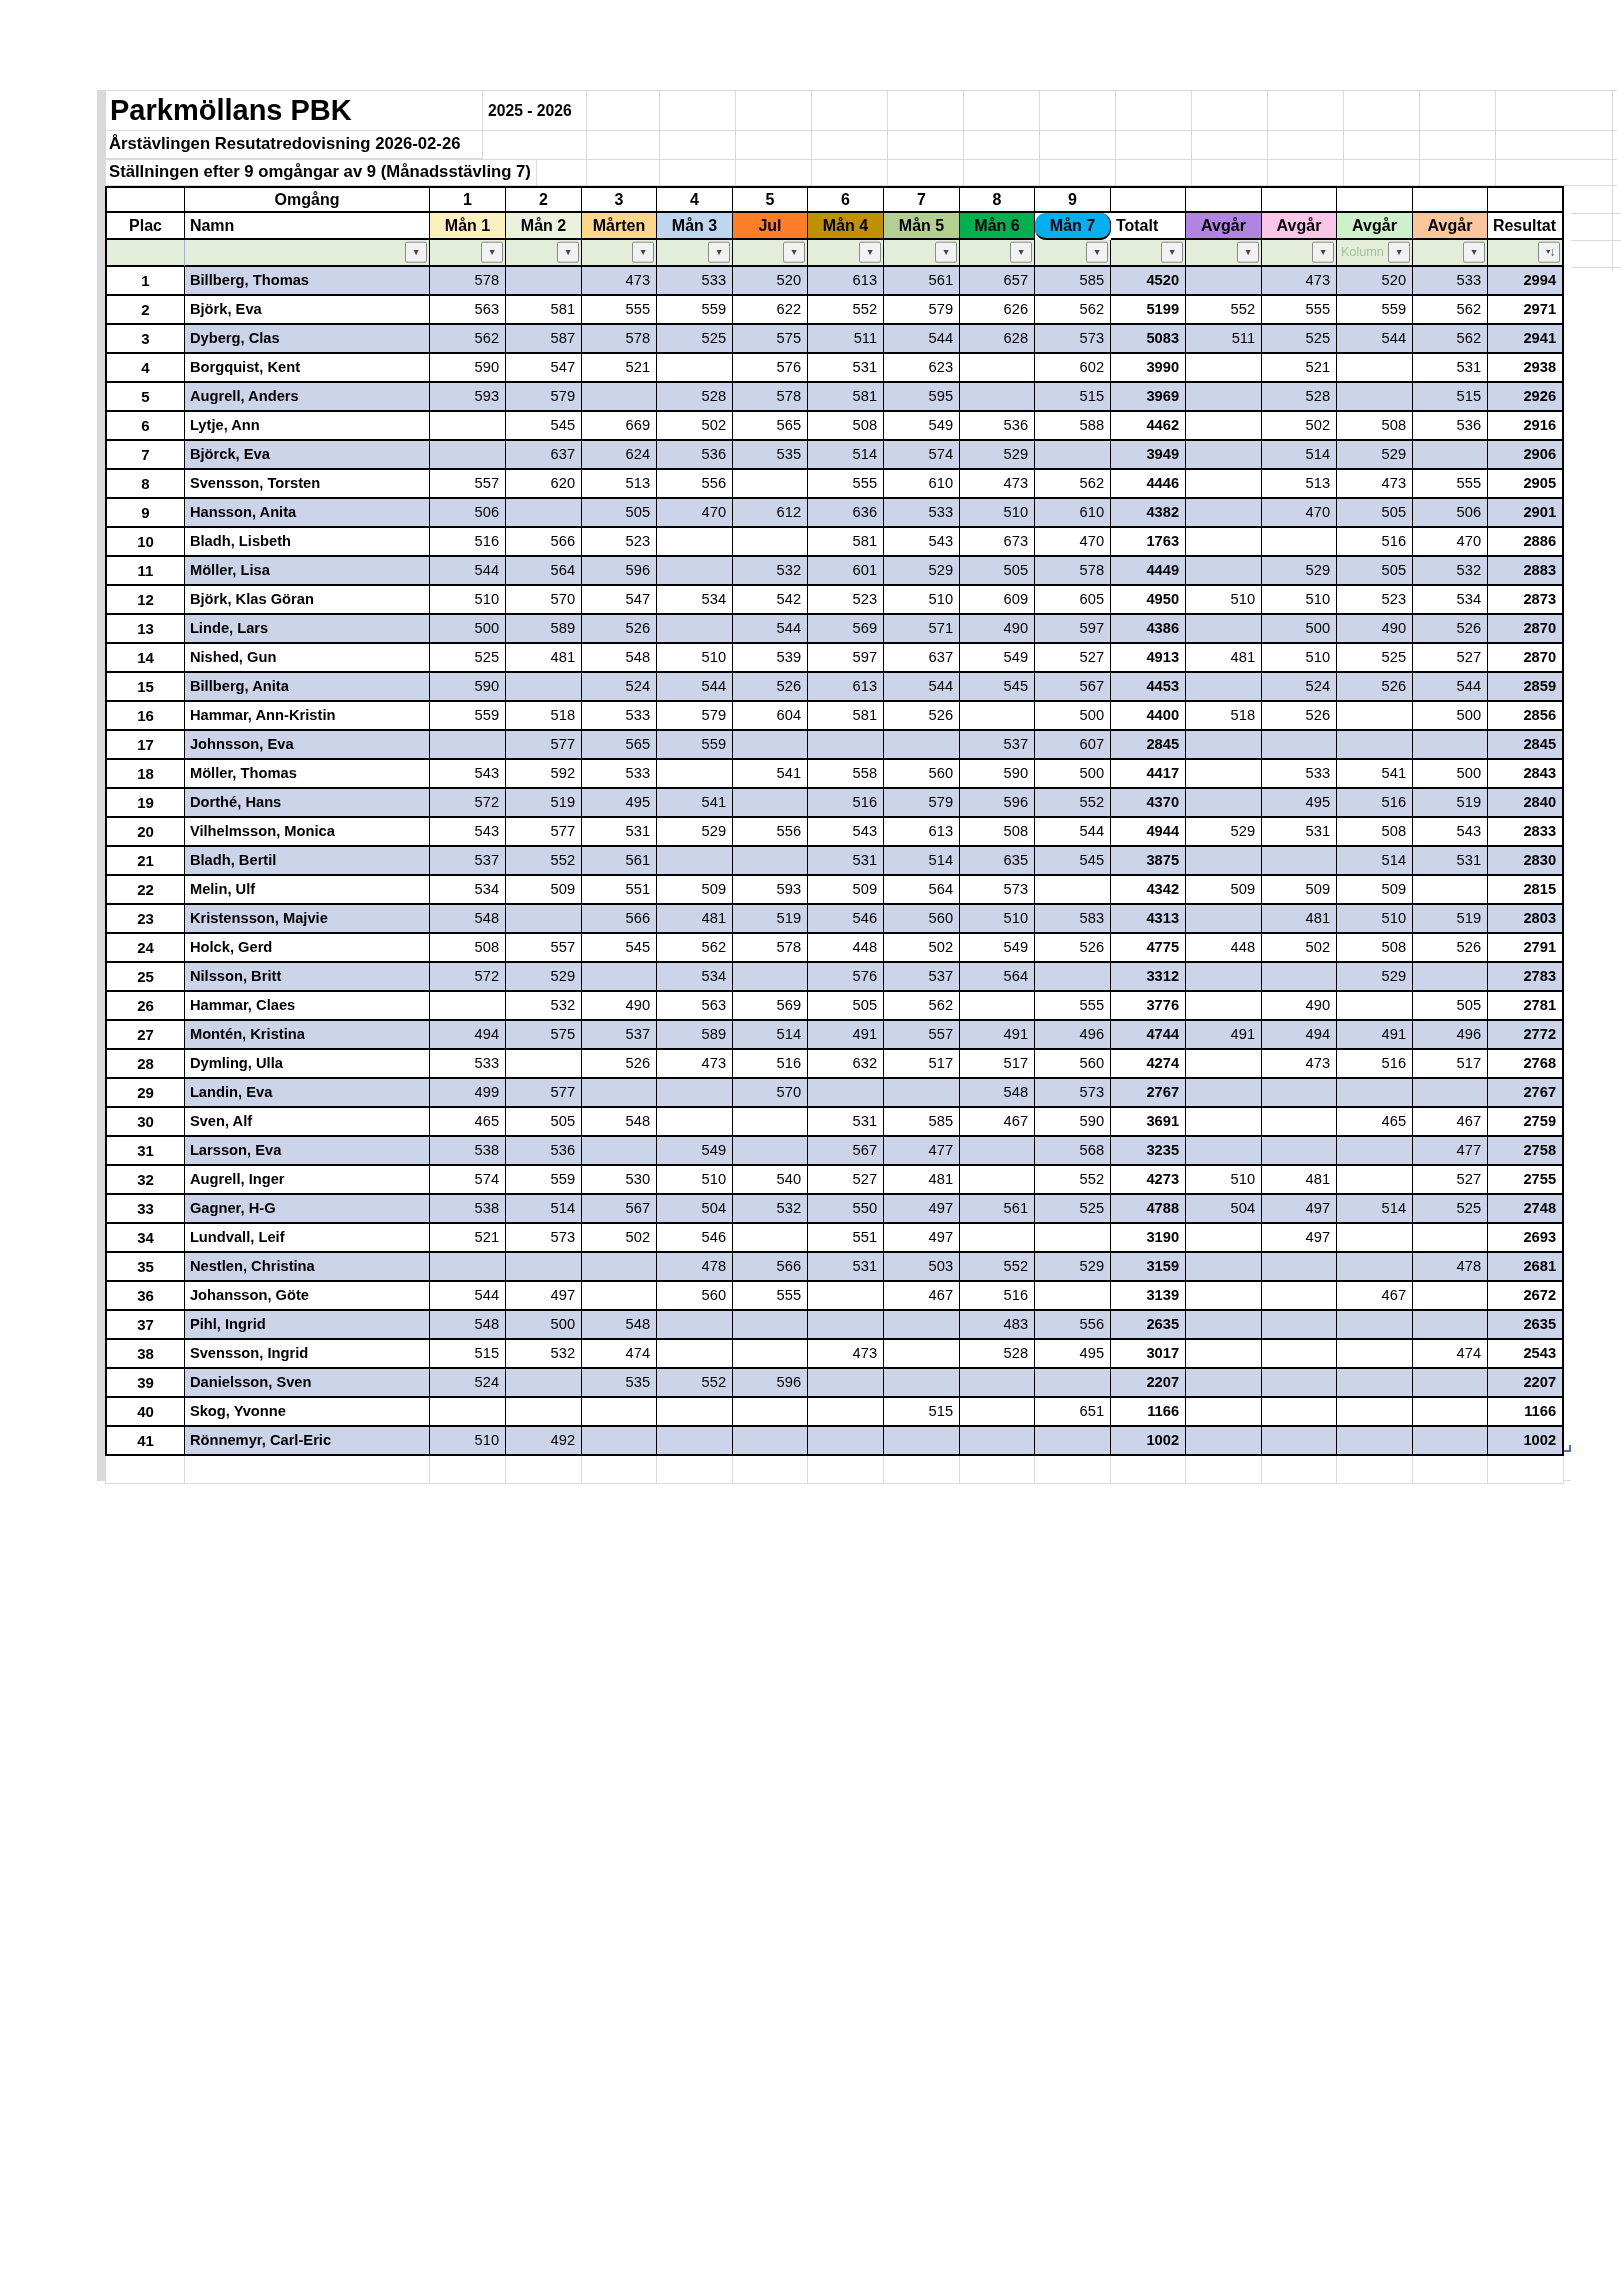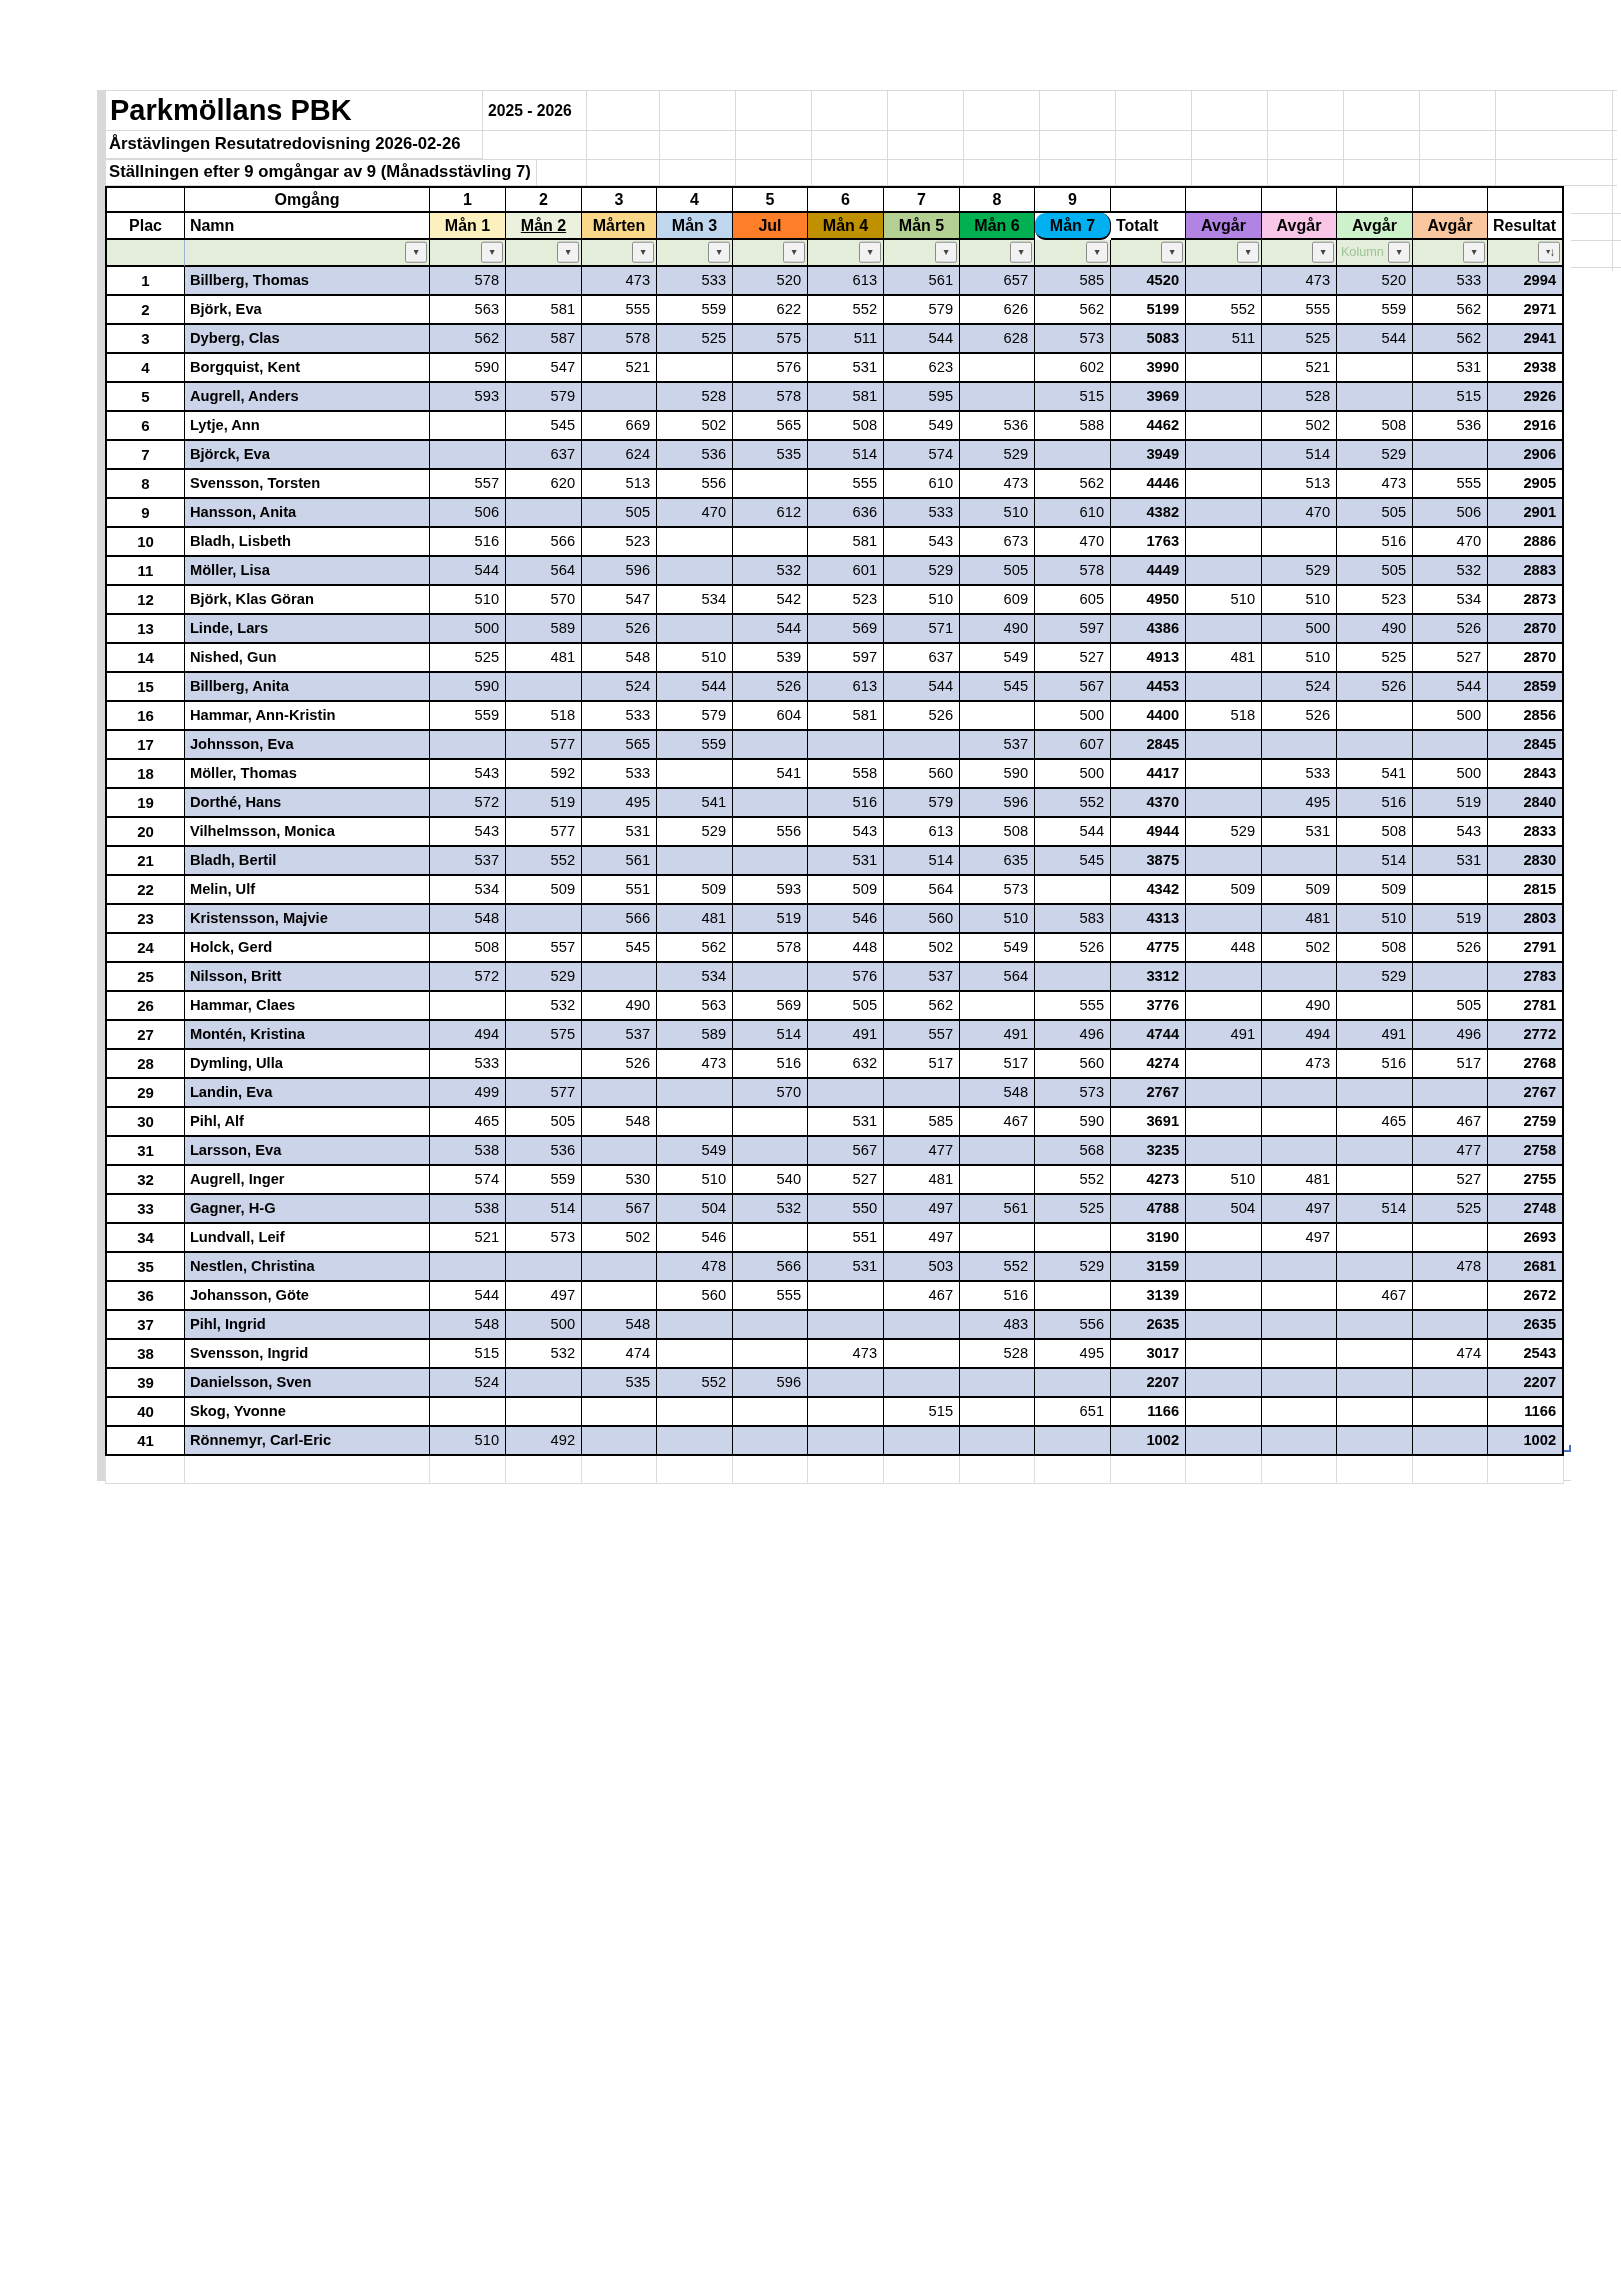--- a/index.html
+++ b/index.html
@@ -98,21 +98,21 @@
       <div class="c omg toprow">9</div>
       <div class="c omg toprow"></div>
       <div class="c omg toprow"></div>
       <div class="c omg toprow"></div>
       <div class="c omg toprow"></div>
       <div class="c omg toprow"></div>
       <div class="c omg toprow lastcol"></div>
       <div class="c hdr first" style="background: rgb(255, 255, 255);">Plac</div>
       <div class="c hdr left" style="background: rgb(255, 255, 255);">Namn</div>
       <div class="c hdr" style="background: rgb(253, 240, 191);">Mån 1</div>
-      <div class="c hdr" style="background: rgb(234, 241, 221); text-decoration: underline;">Mån 2</div>
+      <div class="c hdr" style="background: rgb(234, 241, 221);">Mån 2</div>
       <div class="c hdr" style="background: rgb(251, 215, 138);">Mårten</div>
       <div class="c hdr" style="background: rgb(190, 215, 238);">Mån 3</div>
       <div class="c hdr" style="background: rgb(255, 126, 39);">Jul</div>
       <div class="c hdr" style="background: rgb(191, 144, 0);">Mån 4</div>
       <div class="c hdr" style="background: rgb(180, 207, 146);">Mån 5</div>
       <div class="c hdr" style="background: rgb(0, 176, 81);">Mån 6</div>
       <div class="c hdr" style="background: rgb(0, 176, 240); border-radius: 11px;">Mån 7</div>
       <div class="c hdr left" style="background: rgb(255, 255, 255);">Totalt</div>
       <div class="c hdr" style="background: rgb(177, 132, 228);">Avgår</div>
       <div class="c hdr" style="background: rgb(249, 198, 231);">Avgår</div>
@@ -658,21 +658,21 @@
       <div class="c num stripe"></div>
       <div class="c num stripe">548</div>
       <div class="c num stripe">573</div>
       <div class="c num stripe bold">2767</div>
       <div class="c num stripe"></div>
       <div class="c num stripe"></div>
       <div class="c num stripe"></div>
       <div class="c num stripe"></div>
       <div class="c num stripe bold lastcol">2767</div>
       <div class="c placcell first">30</div>
-      <div class="c namecell">Pihl, Alf</div>
+      <div class="c namecell">Sven, Alf</div>
       <div class="c num">465</div>
       <div class="c num">505</div>
       <div class="c num">548</div>
       <div class="c num"></div>
       <div class="c num"></div>
       <div class="c num">531</div>
       <div class="c num">585</div>
       <div class="c num">467</div>
       <div class="c num">590</div>
       <div class="c num bold">3691</div>

